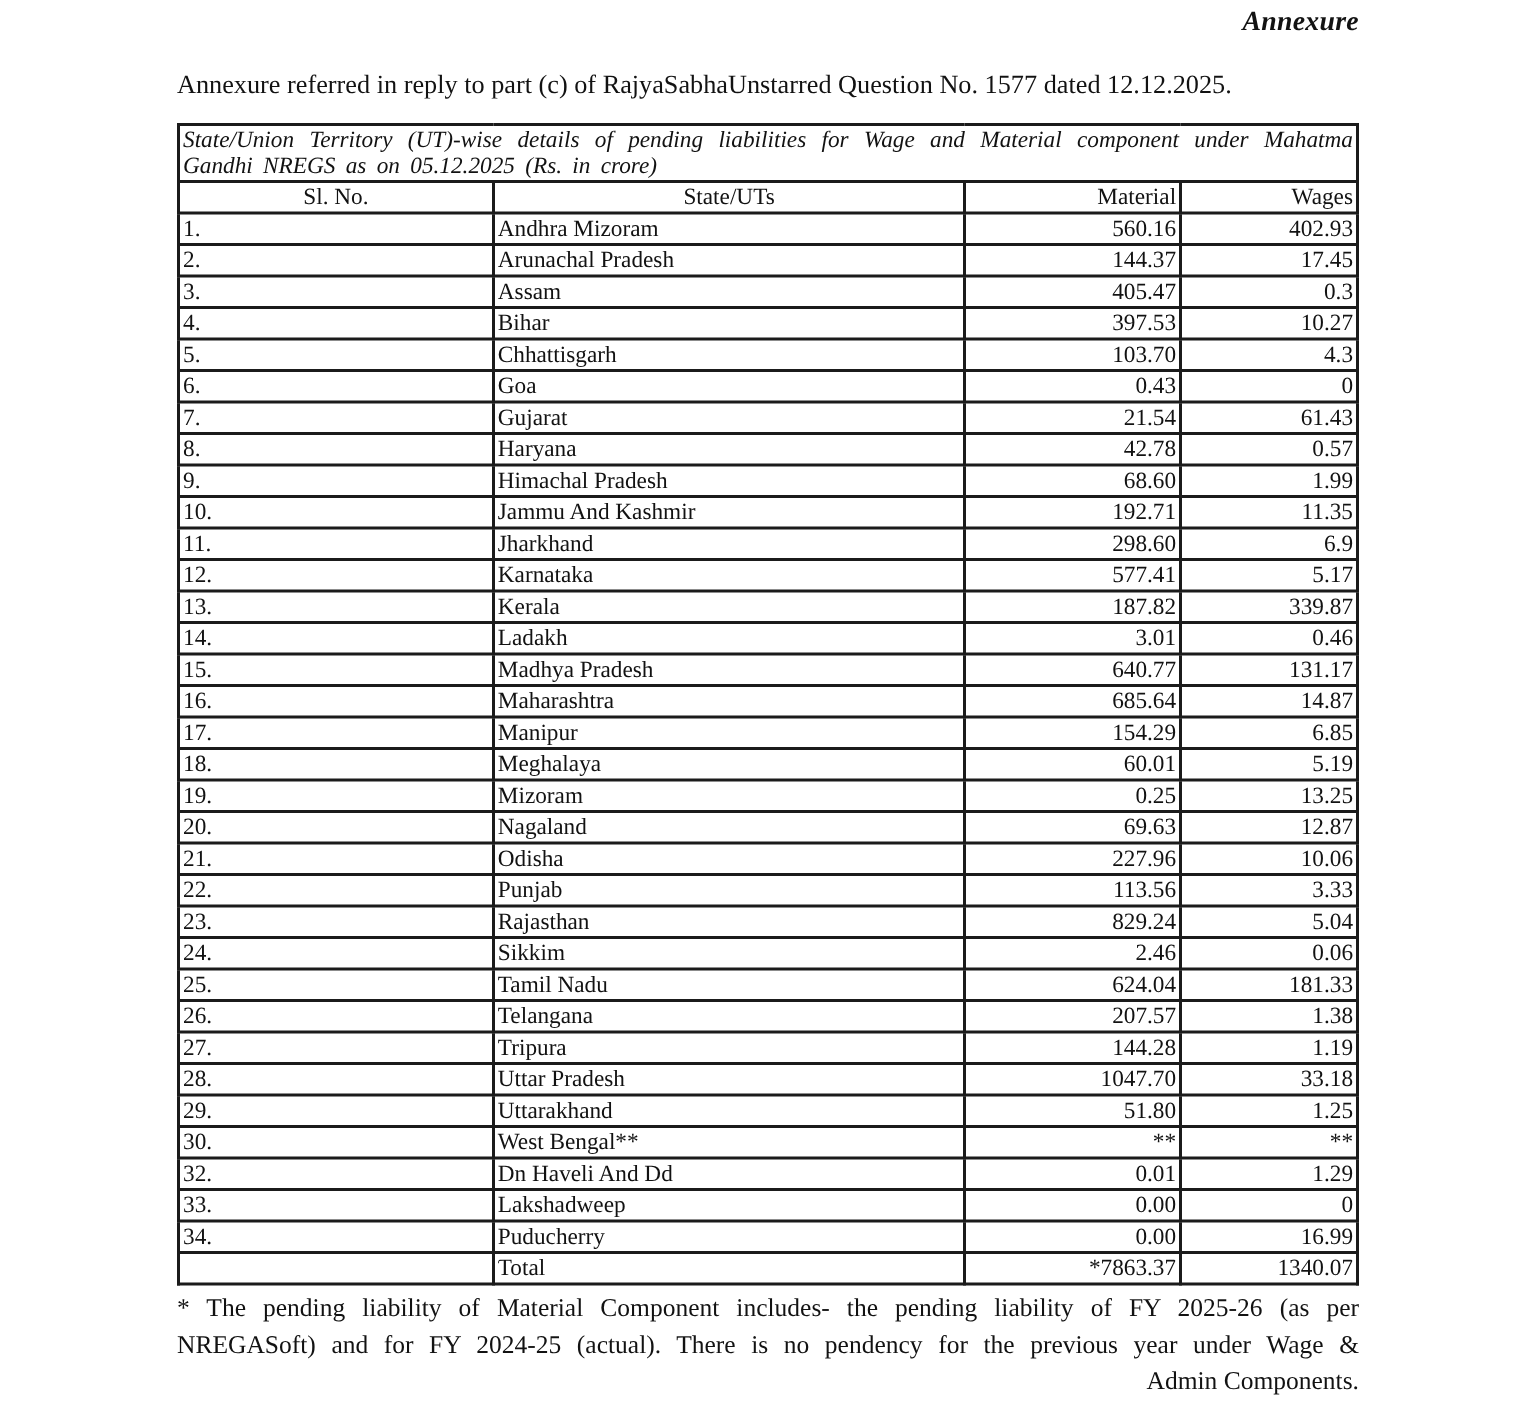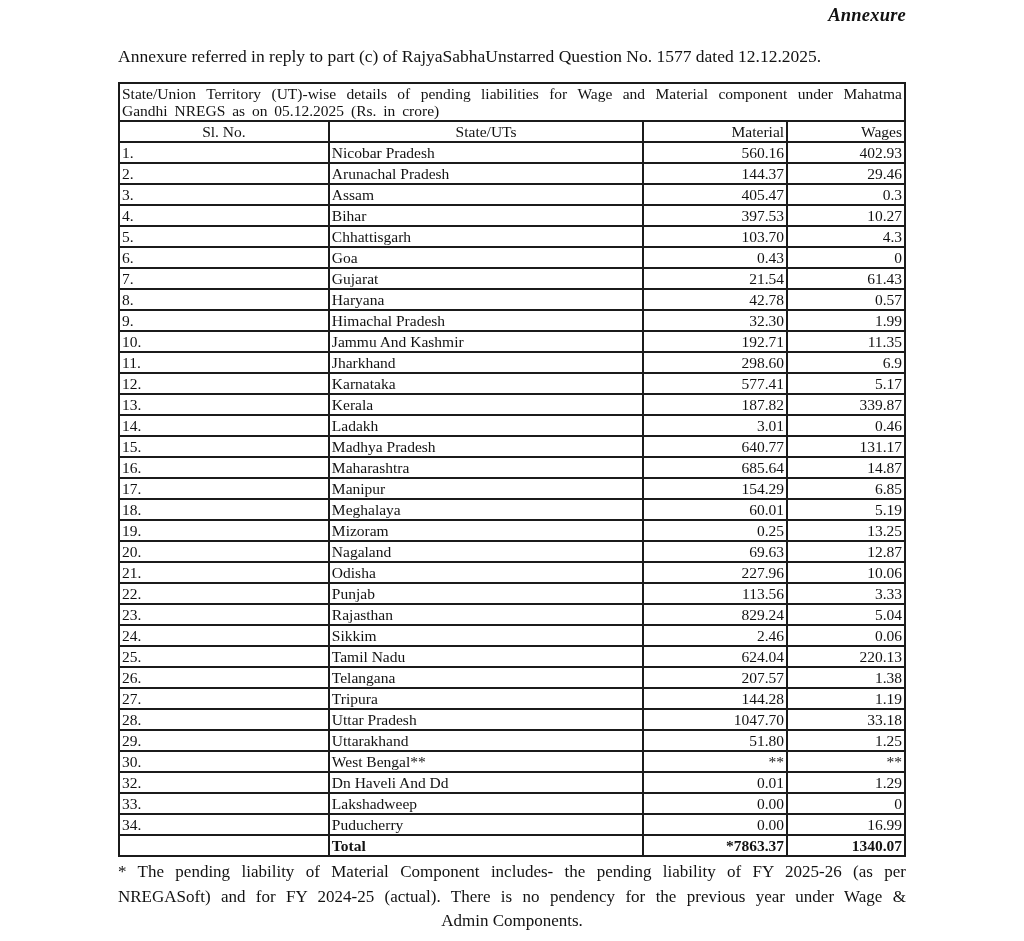--- a/index.html
+++ b/index.html
@@ -55,42 +55,43 @@
     overflow: hidden;
     white-space: nowrap;
     font-weight: normal;
   }
   td.title-cell {
     white-space: normal;
     height: auto;
     padding: 2px 3px 3px 3px;
     font-size: 16.2px;
     line-height: 19.5px;
+    font-style: italic;
   }
   .title-l1 {
     text-align: justify;
     text-align-last: justify;
   }
   .title-l2 {
     text-align: left;
     word-spacing: 3px;
   }
   th.hdr { text-align: center; }
   th.hdr-bold { text-align: right; font-weight: bold; font-size: 16.2px; }
   td.sl    { text-align: left; padding-left: 34px; }
   td.state { text-align: left; padding-left: 4px; }
   td.num   { text-align: right; padding-right: 3px; }
-  tr.total-row td { font-weight: bold; border-radius: 10px; }
+  tr.total-row td { font-weight: normal; border-radius: 10px; }
   .footnote {
     margin-top: 3px;
     font-size: 17px;
     line-height: 24.5px;
     width: 100%;
   }
-  .fn-line { text-align: center; }
+  .fn-line { text-align: right; }
   .fn-justify {
     text-align: justify;
     text-align-last: justify;
   }
 </style>
 </head>
 <body>
 
 <div class="page">
   <div class="content">
@@ -117,29 +118,29 @@
           <th class="hdr">Sl. No.</th>
           <th class="hdr">State/UTs</th>
           <th class="hdr-bold">Material</th>
           <th class="hdr-bold">Wages</th>
         </tr>
       </thead>
       <tbody>
 
       <tr>
             <td class="sl">1.</td>
-            <td class="state">Nicobar Pradesh</td>
+            <td class="state">Andhra Mizoram</td>
             <td class="num">560.16</td>
             <td class="num">402.93</td>
           </tr>
           <tr>
             <td class="sl">2.</td>
             <td class="state">Arunachal Pradesh</td>
             <td class="num">144.37</td>
-            <td class="num">29.46</td>
+            <td class="num">17.45</td>
           </tr>
           <tr>
             <td class="sl">3.</td>
             <td class="state">Assam</td>
             <td class="num">405.47</td>
             <td class="num">0.3</td>
           </tr>
           <tr>
             <td class="sl">4.</td>
             <td class="state">Bihar</td>
@@ -166,21 +167,21 @@
           </tr>
           <tr>
             <td class="sl">8.</td>
             <td class="state">Haryana</td>
             <td class="num">42.78</td>
             <td class="num">0.57</td>
           </tr>
           <tr>
             <td class="sl">9.</td>
             <td class="state">Himachal Pradesh</td>
-            <td class="num">32.30</td>
+            <td class="num">68.60</td>
             <td class="num">1.99</td>
           </tr>
           <tr>
             <td class="sl">10.</td>
             <td class="state">Jammu And Kashmir</td>
             <td class="num">192.71</td>
             <td class="num">11.35</td>
           </tr>
           <tr>
             <td class="sl">11.</td>
@@ -263,21 +264,21 @@
           <tr>
             <td class="sl">24.</td>
             <td class="state">Sikkim</td>
             <td class="num">2.46</td>
             <td class="num">0.06</td>
           </tr>
           <tr>
             <td class="sl">25.</td>
             <td class="state">Tamil Nadu</td>
             <td class="num">624.04</td>
-            <td class="num">220.13</td>
+            <td class="num">181.33</td>
           </tr>
           <tr>
             <td class="sl">26.</td>
             <td class="state">Telangana</td>
             <td class="num">207.57</td>
             <td class="num">1.38</td>
           </tr>
           <tr>
             <td class="sl">27.</td>
             <td class="state">Tripura</td>

